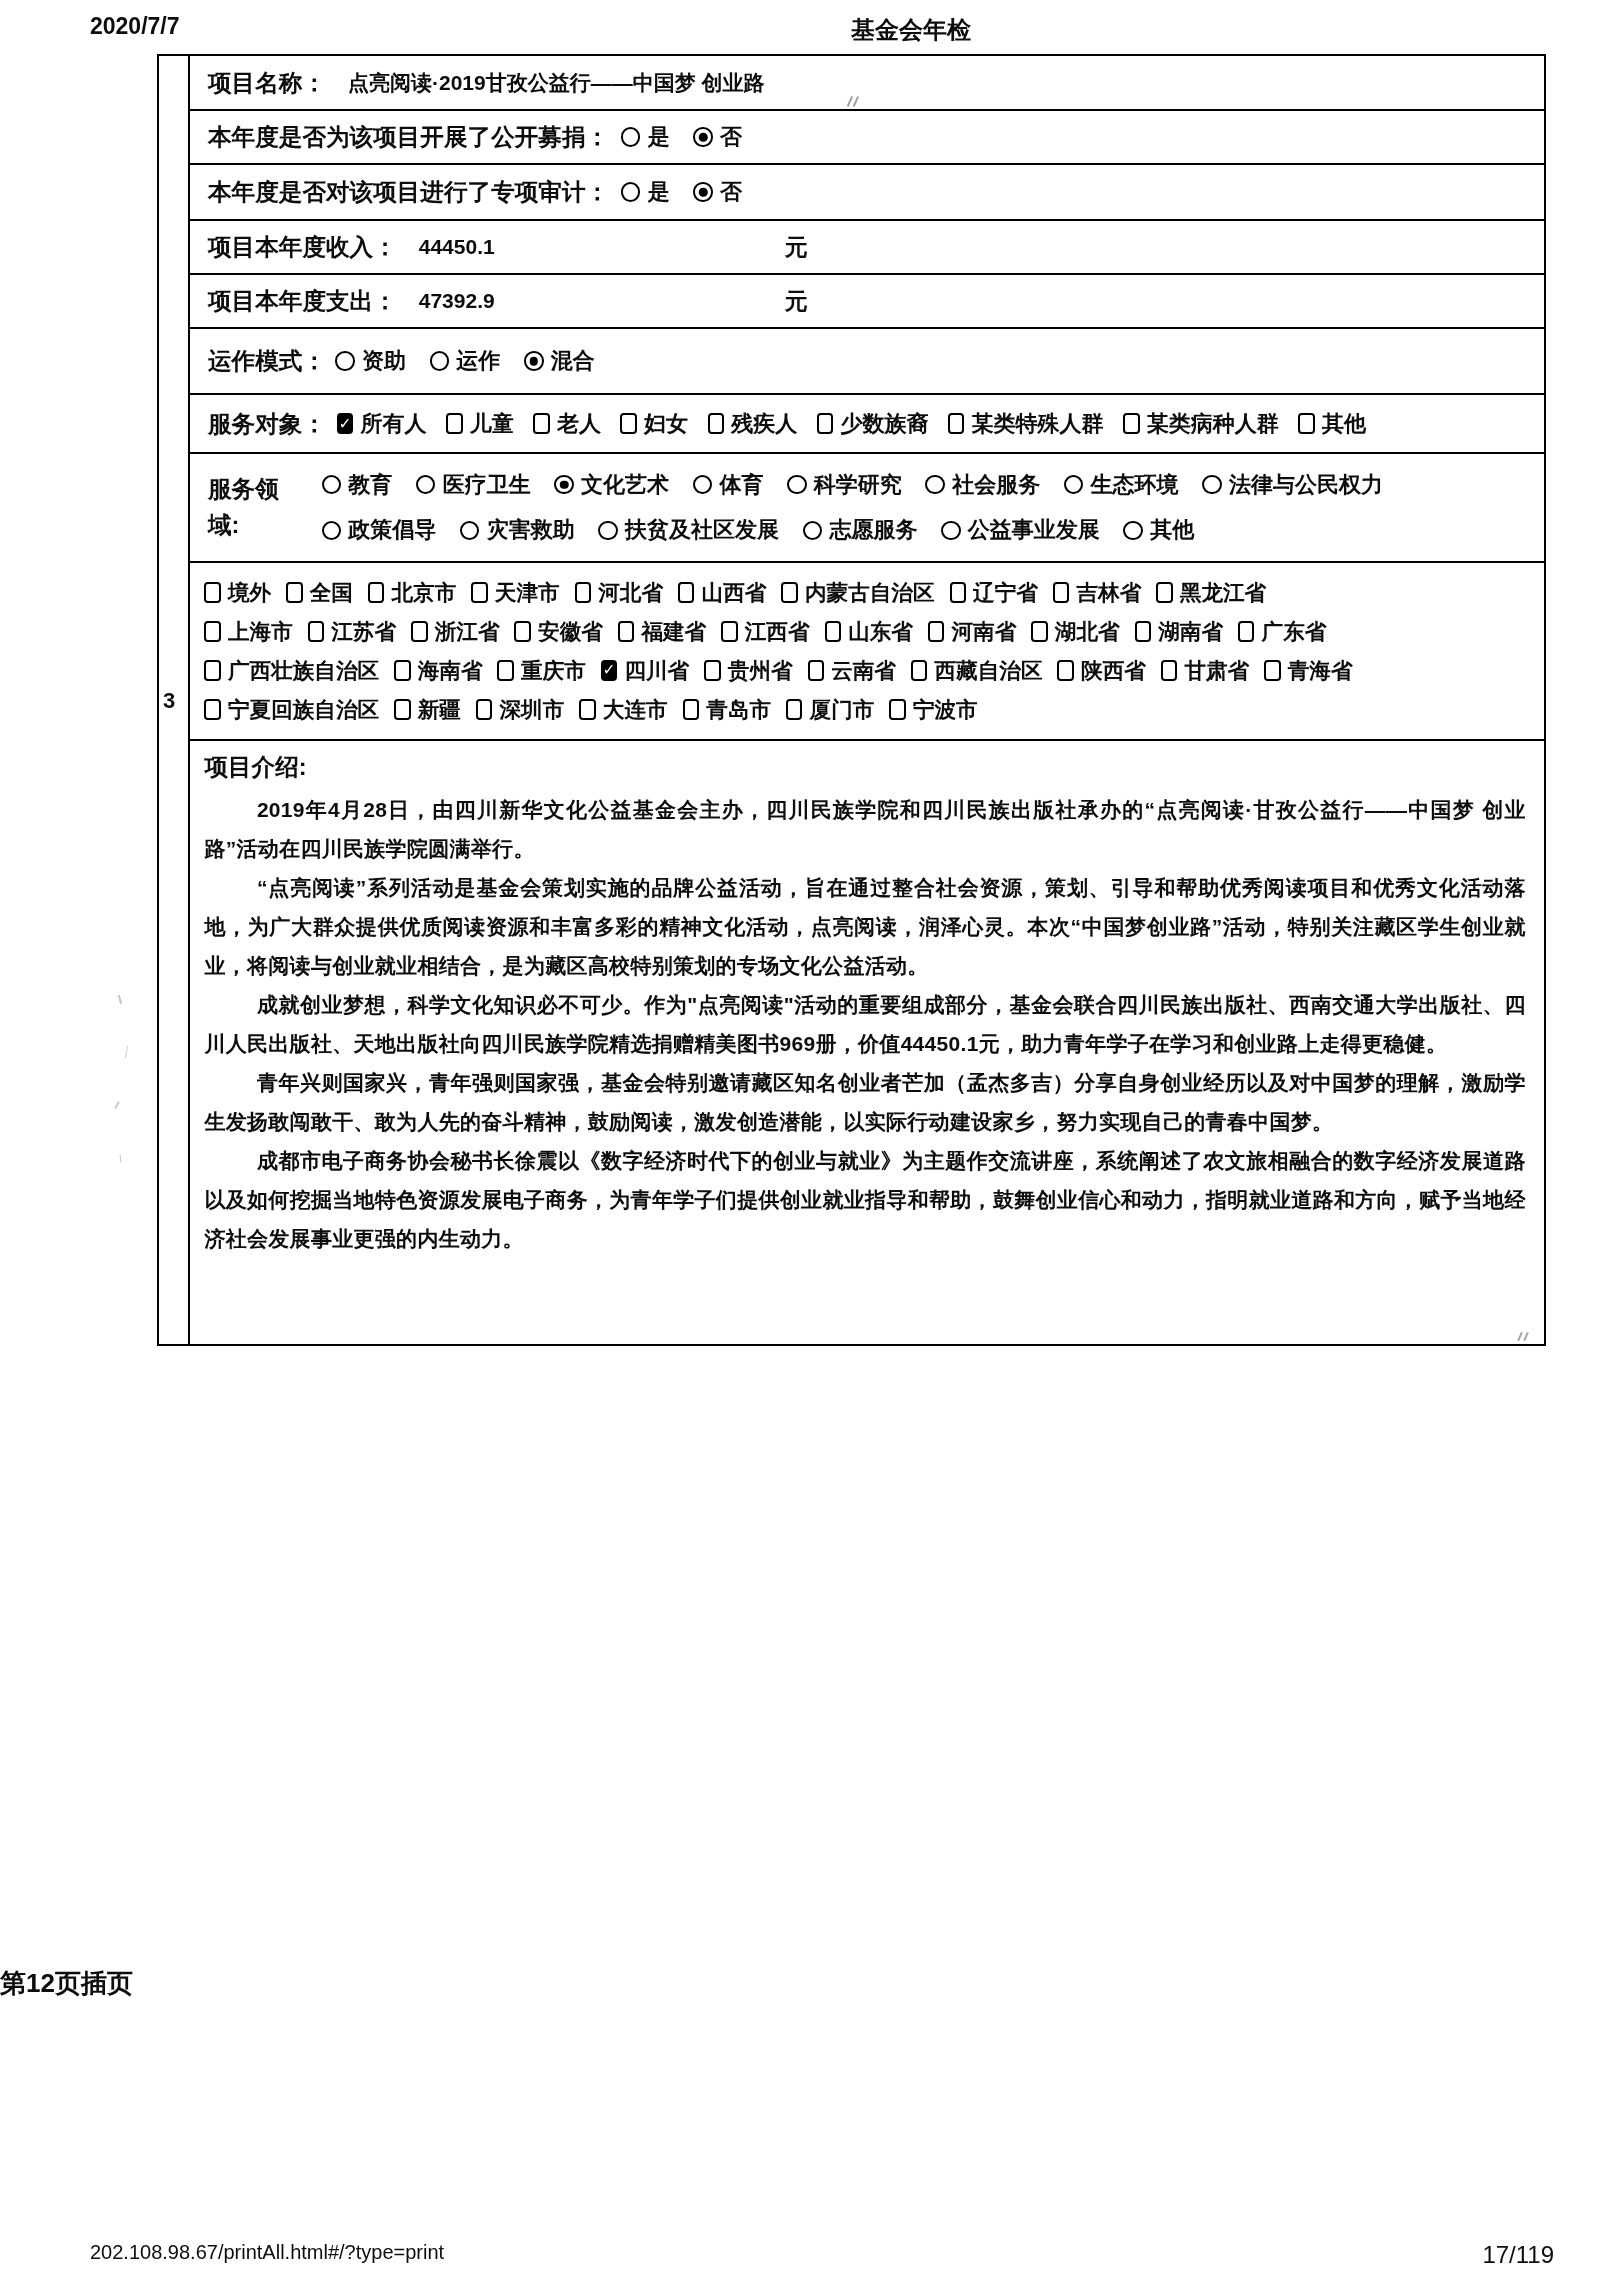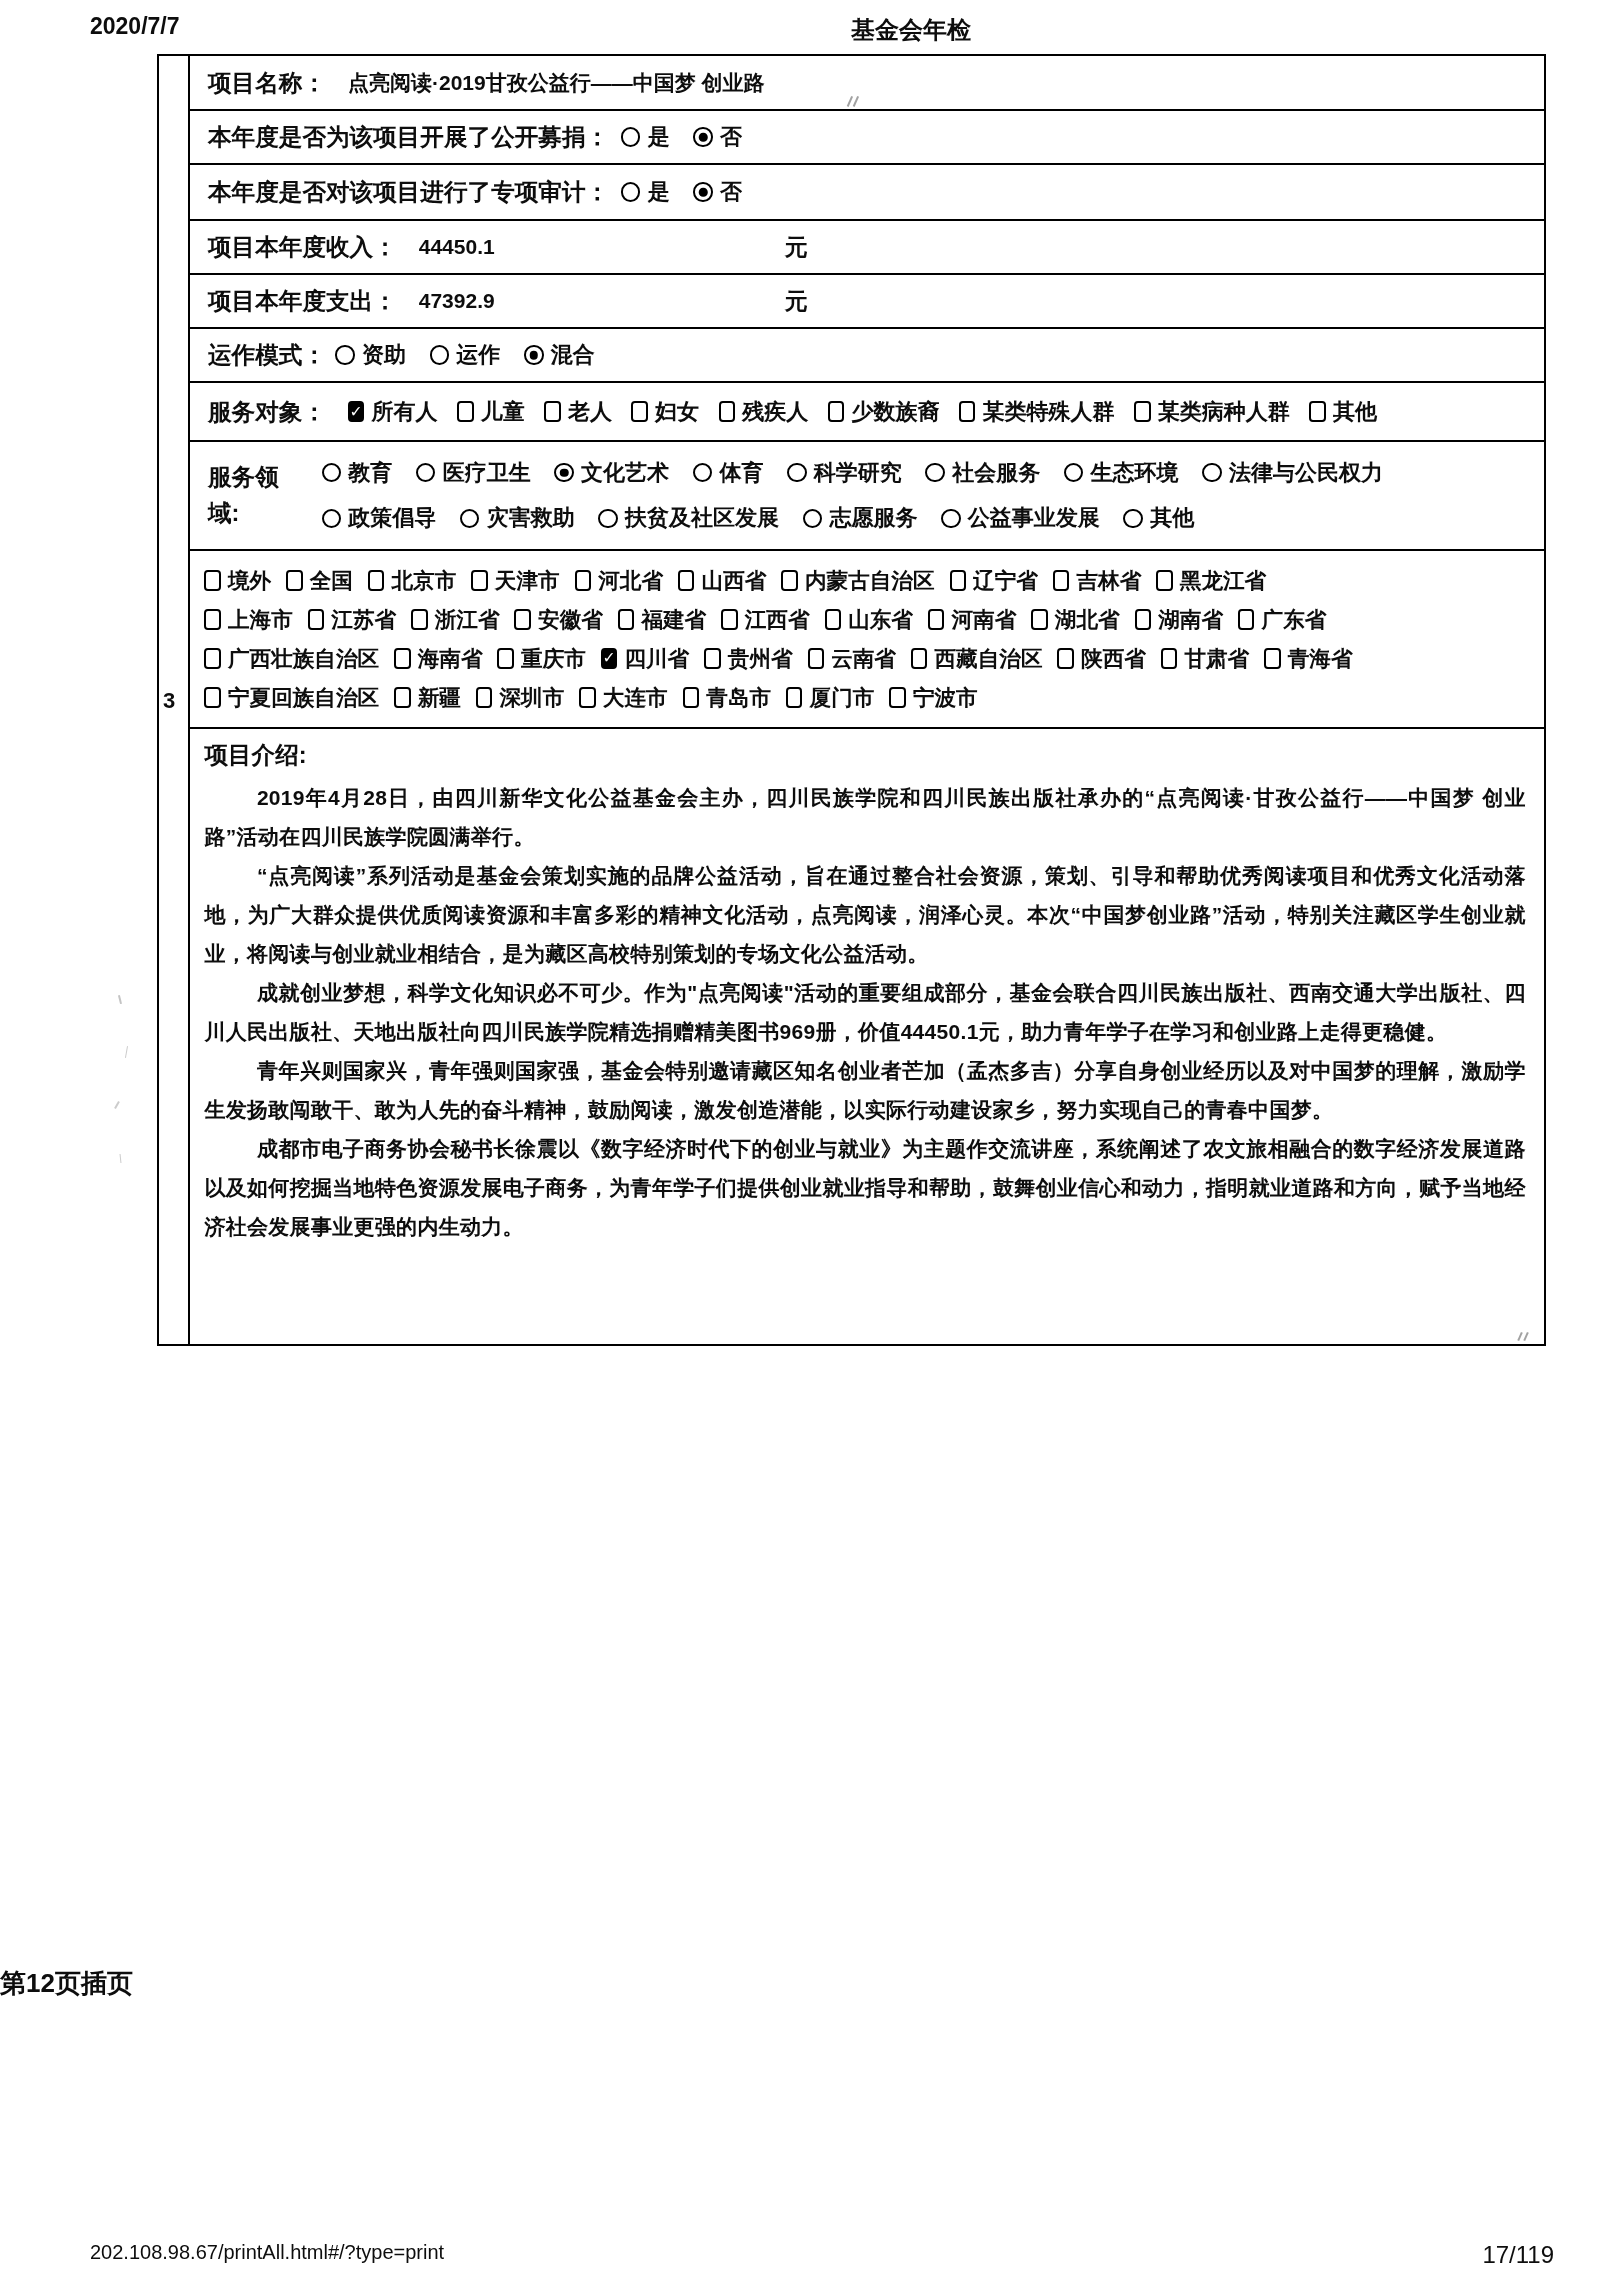--- a/index.html
+++ b/index.html
@@ -28,21 +28,21 @@
   .row:last-child{border-bottom:none;}
   .lbl{font-size:23.6px;font-weight:700;white-space:nowrap;}
   .val{font-size:21px;font-weight:600;margin-left:22px;white-space:nowrap;}
   .unit{font-size:23px;font-weight:700;}
 
   .r-name{height:55px;}
   .r-yn1{height:54px;}
   .r-yn2{height:56px;}
   .r-inc{height:54px;}
   .r-exp{height:54px;}
-  .r-mode{height:54px;}
+  .r-mode{height:66px;}
   .r-target{height:59px;}
   .r-field{height:109px;align-items:center;}
   .r-area{height:178px;flex-direction:column;align-items:stretch;justify-content:space-evenly;padding:5.2px 14.4px;}
   .r-intro{flex:1 1 auto;flex-direction:column;align-items:stretch;padding:9.2px 18.3px 0 14.4px;}
 
   .valwide{display:inline-block;width:366px;}
 
   
   .optgroup{display:flex;align-items:center;flex-wrap:nowrap;}
   .opt{display:inline-flex;align-items:center;gap:7.2px;white-space:nowrap;}
@@ -172,21 +172,21 @@
           </span>
           <span class="opt">
             <span class="radio on"></span>
             <span class="olbl">混合</span>
           </span>
         </span>
     </div>
 
     <div class="row r-target">
       <span class="lbl">服务对象：</span>
-      <span class="optgroup gap28" style="margin-left:22px">
+      <span class="optgroup gap28" style="margin-left:11px">
           <span class="opt">
             <span class="checkbox on"></span>
             <span class="olbl">所有人</span>
           </span>
           <span class="opt">
             <span class="checkbox"></span>
             <span class="olbl">儿童</span>
           </span>
           <span class="opt">
             <span class="checkbox"></span>

